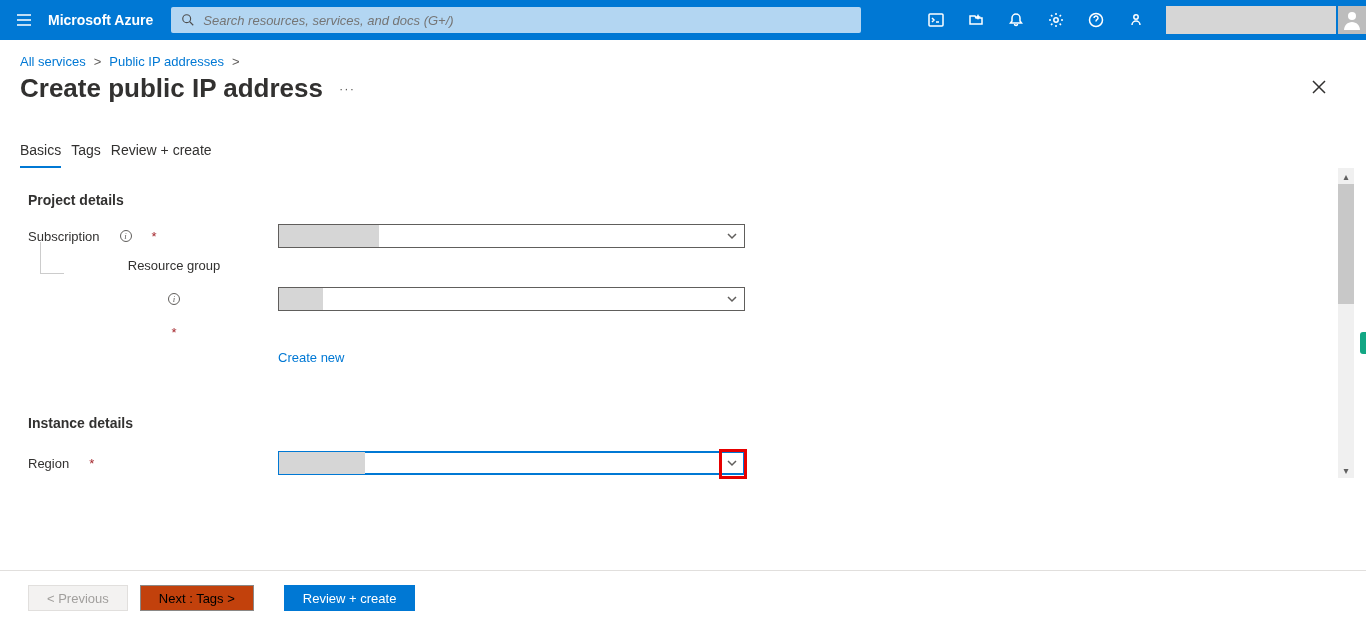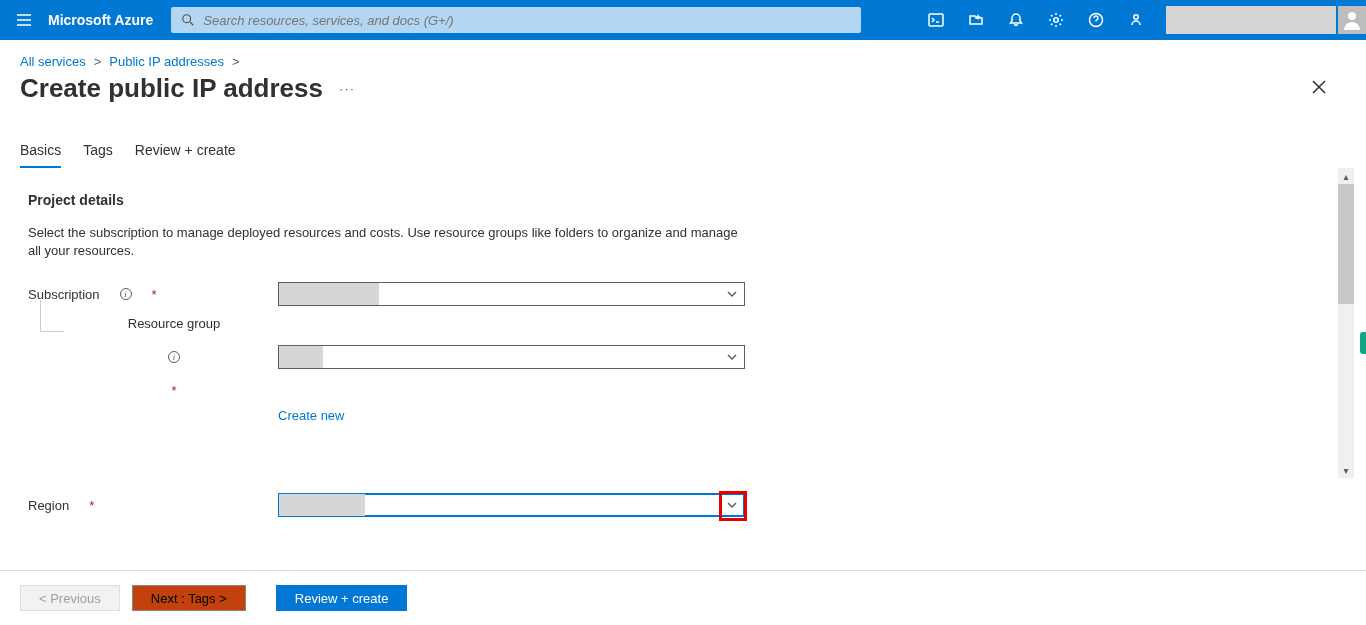--- a/index.html
+++ b/index.html
@@ -28,21 +28,21 @@
   .breadcrumb .sep { color: #605e5c; }
 
   
   .page-head { padding: 4px 20px 0 20px; display: flex; align-items: center; }
   .page-title { font-size: 26px; font-weight: 600; color: #323130; }
   .page-menu { margin-left: 16px; color: #605e5c; cursor: pointer; letter-spacing: 1px; }
   .page-close { margin-left: auto; margin-right: 20px; cursor: pointer; }
   .page-close svg { width: 14px; height: 14px; stroke: #323130; stroke-width: 1.5; fill: none; }
 
   
-  .tabs { padding: 38px 20px 0 20px; display: flex; gap: 22px; border-bottom: none; }
+  .tabs { padding: 38px 20px 0 20px; display: flex; gap: 10px; border-bottom: none; }
   .tab { font-size: 14px; padding-bottom: 8px; cursor: pointer; color: #323130; }
   .tab.active { border-bottom: 2px solid #0078d4; font-weight: 400; }
 
   
   .content-wrap { position: relative; width: 100%; height: calc(625px - 40px - 40px - 65px - 44px - 70px); }
   .content { padding: 24px 28px 0 28px; width: 1320px; }
   .scrollbar-track { position: absolute; right: 12px; top: 0; width: 16px; height: 310px; background: #f0f0f0; }
   .scrollbar-thumb { position: absolute; right: 12px; top: 16px; width: 16px; height: 120px; background: #c8c8c8; }
   .scroll-arrow { position: absolute; right: 12px; width: 16px; height: 16px; display: flex; align-items: center; justify-content: center; color: #606060; font-size: 10px; }
   .scroll-arrow.up { top: 0; }
@@ -67,21 +67,21 @@
   .dropdown .dd-value.redacted-md { background: #d6d6d6; width: 86px; flex: none; height: 100%; }
   .dropdown .dd-caret { width: 24px; display: flex; align-items: center; justify-content: center; margin-left: auto; }
   .dropdown .dd-caret svg { width: 10px; height: 10px; stroke: #605e5c; fill: none; stroke-width: 1.5; }
   .caret-box-highlight { position: absolute; right: -3px; top: -3px; width: 28px; height: 30px; border: 3px solid #e60000; pointer-events: none; }
 
   .link { color: #0078d4; font-size: 13px; cursor: pointer; margin-left: 250px; display: block; padding-top: 0; }
 
   .section-spacer { height: 50px; }
 
   
-  .footer { position: absolute; bottom: 0; left: 0; width: 100%; border-top: 1px solid #e1dfdd; padding: 14px 20px; display: flex; gap: 12px; background: #fff; }
+  .footer { position: absolute; bottom: 0; left: 0; width: 100%; border-top: 1px solid #e1dfdd; padding: 14px 28px; display: flex; gap: 12px; background: #fff; }
   .btn { height: 26px; padding: 0 18px; font-size: 13px; border: 1px solid #8a8886; background: #c2410c; cursor: pointer; display: flex; align-items: center; }
   .btn.disabled { background: #f3f2f1; color: #a19f9d; border-color: #e1dfdd; cursor: default; }
   .btn.primary { background: #0078d4; color: #fff; border-color: #0078d4; }
 
   .green-tab { position: absolute; right: 0; top: 332px; width: 6px; height: 22px; background: #12a784; border-radius: 3px 0 0 3px; }
 </style>
 </head>
 <body>
 
 <div class="topbar">
@@ -172,21 +172,20 @@
 
 <div class="content-wrap">
   <div class="scrollbar-track"></div>
   <div class="scroll-arrow up">▴</div>
   <div class="scrollbar-thumb"></div>
   <div class="scroll-arrow down">▾</div>
 
   <div class="content">
 
     <div class="section-title">Project details</div>
-    <div class="section-desc">Select the subscription to manage deployed resources and costs. Use resource groups like folders to organize and manage all your resources.</div>
 
     <div class="form-row">
       <div class="form-label">
         <span>Subscription</span>
         <span class="info-ic">i</span>
         <span class="req">*</span>
       </div>
       <div class="dropdown">
         <div class="dd-value redacted"></div>
         <div class="dd-caret">
@@ -210,20 +209,21 @@
             <svg viewBox="0 0 10 10">
               <path d="M1 3l4 4 4-4"></path>
             </svg>
           </div>
       </div>
     </div>
     <a class="link" style="margin-left:250px">Create new</a>
 
     <div class="section-spacer"></div>
 
+    <div class="section-title">Instance details</div>
 
     <div class="form-row" style="margin-top:20px">
       <div class="form-label">
         <span>Region</span>
         <span class="req">*</span>
       </div>
       <div class="dropdown highlighted" style="position:relative">
         <div class="dd-value redacted-md"></div>
         <div class="dd-caret">
             <svg viewBox="0 0 10 10">

